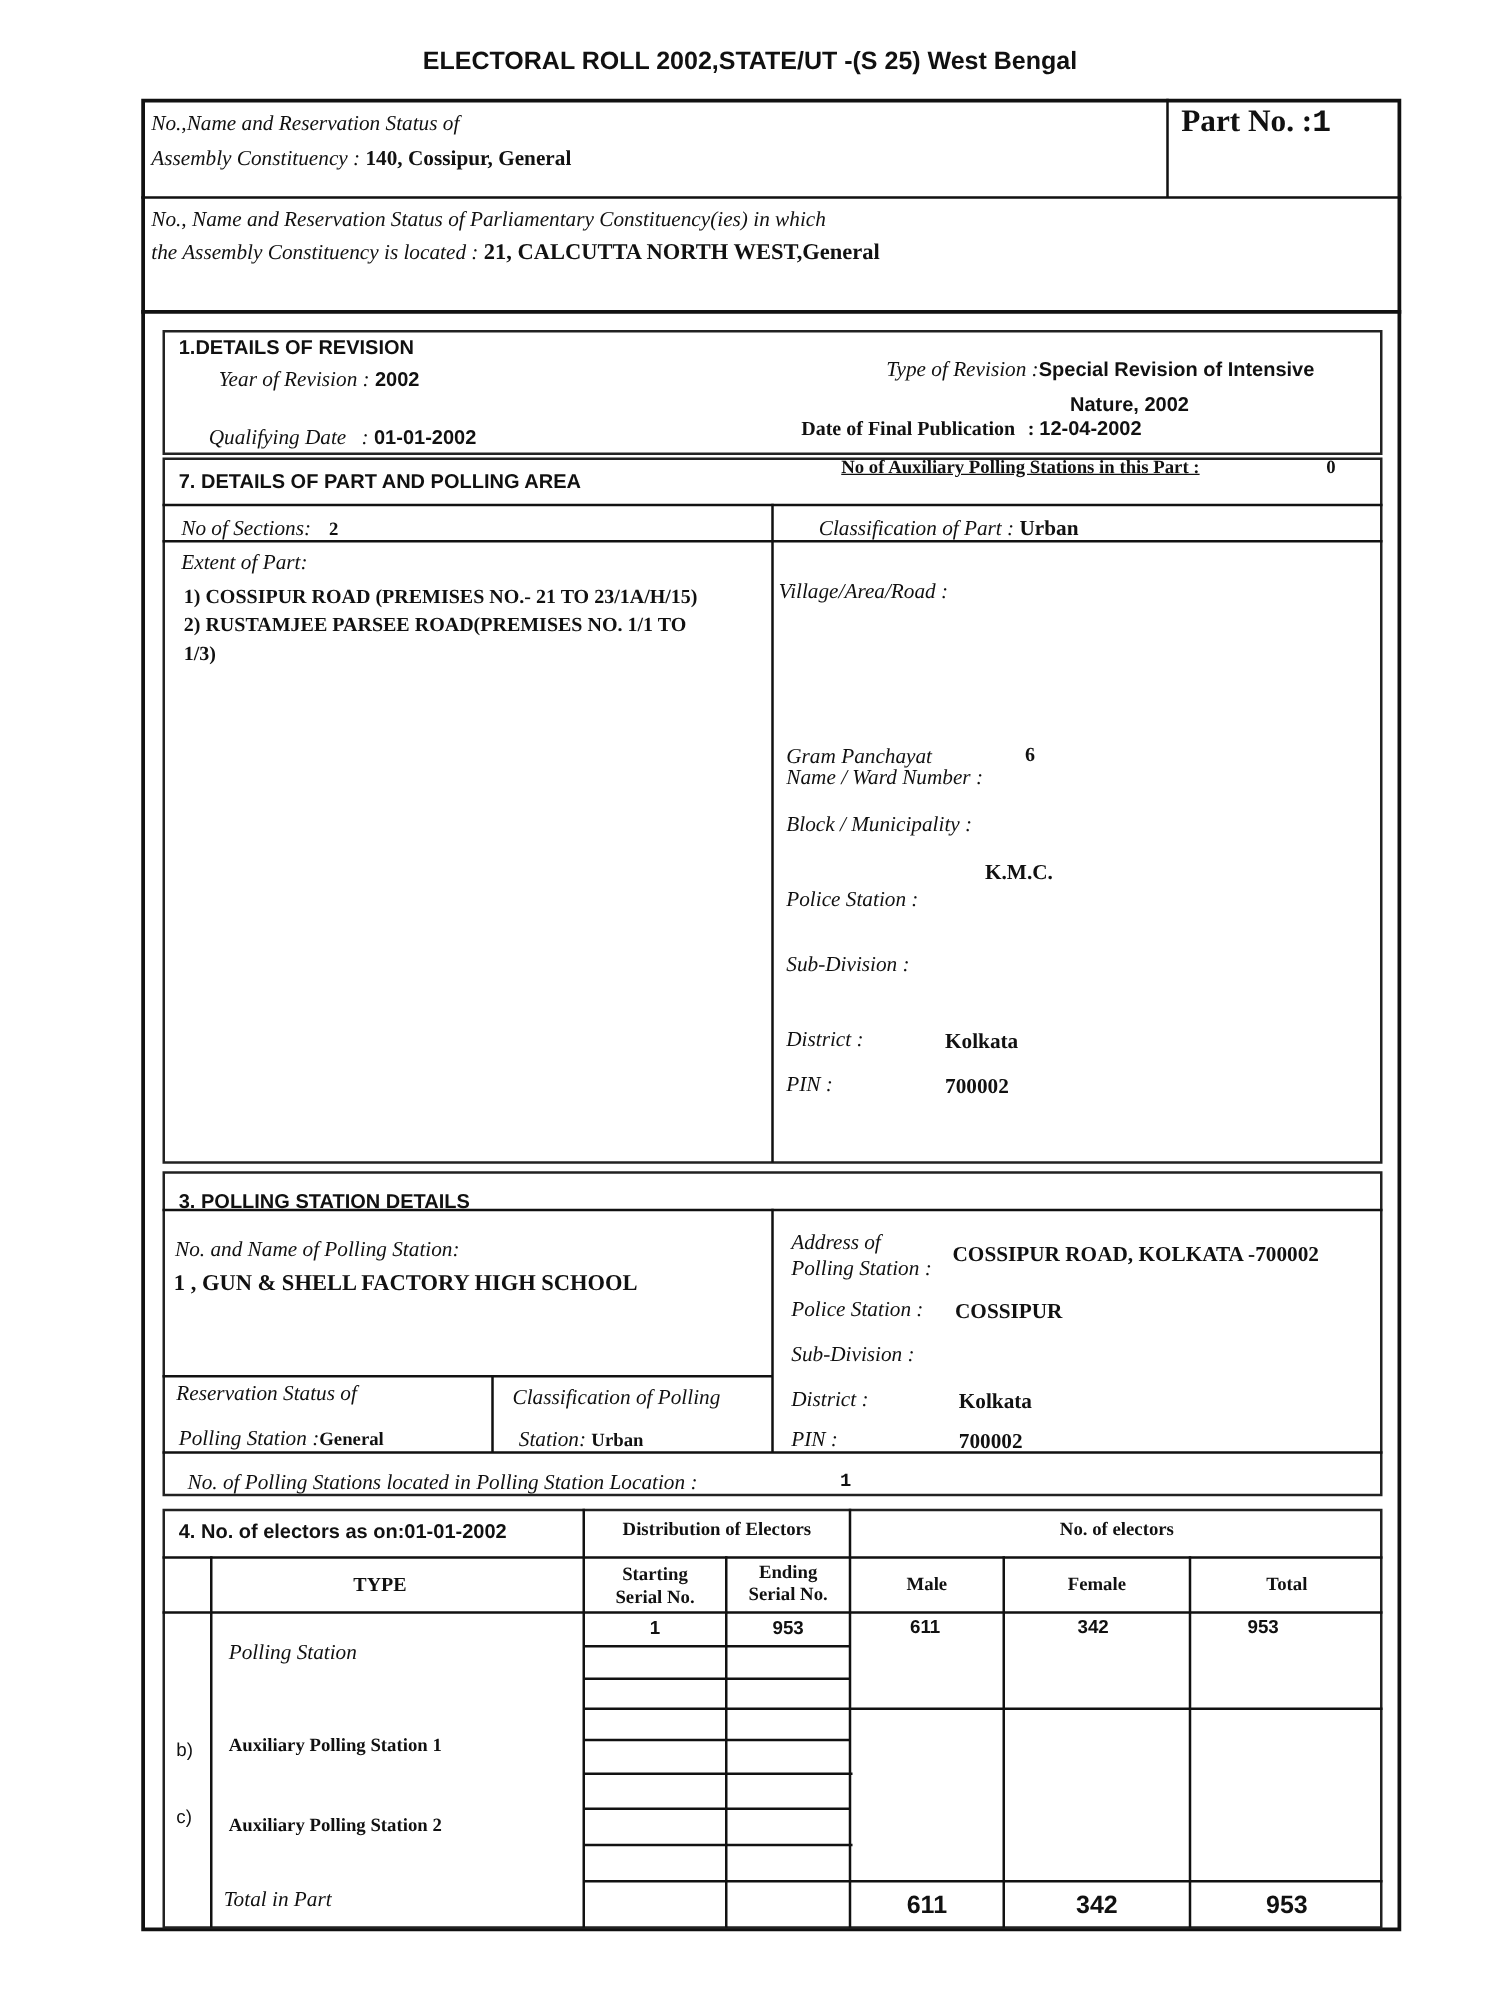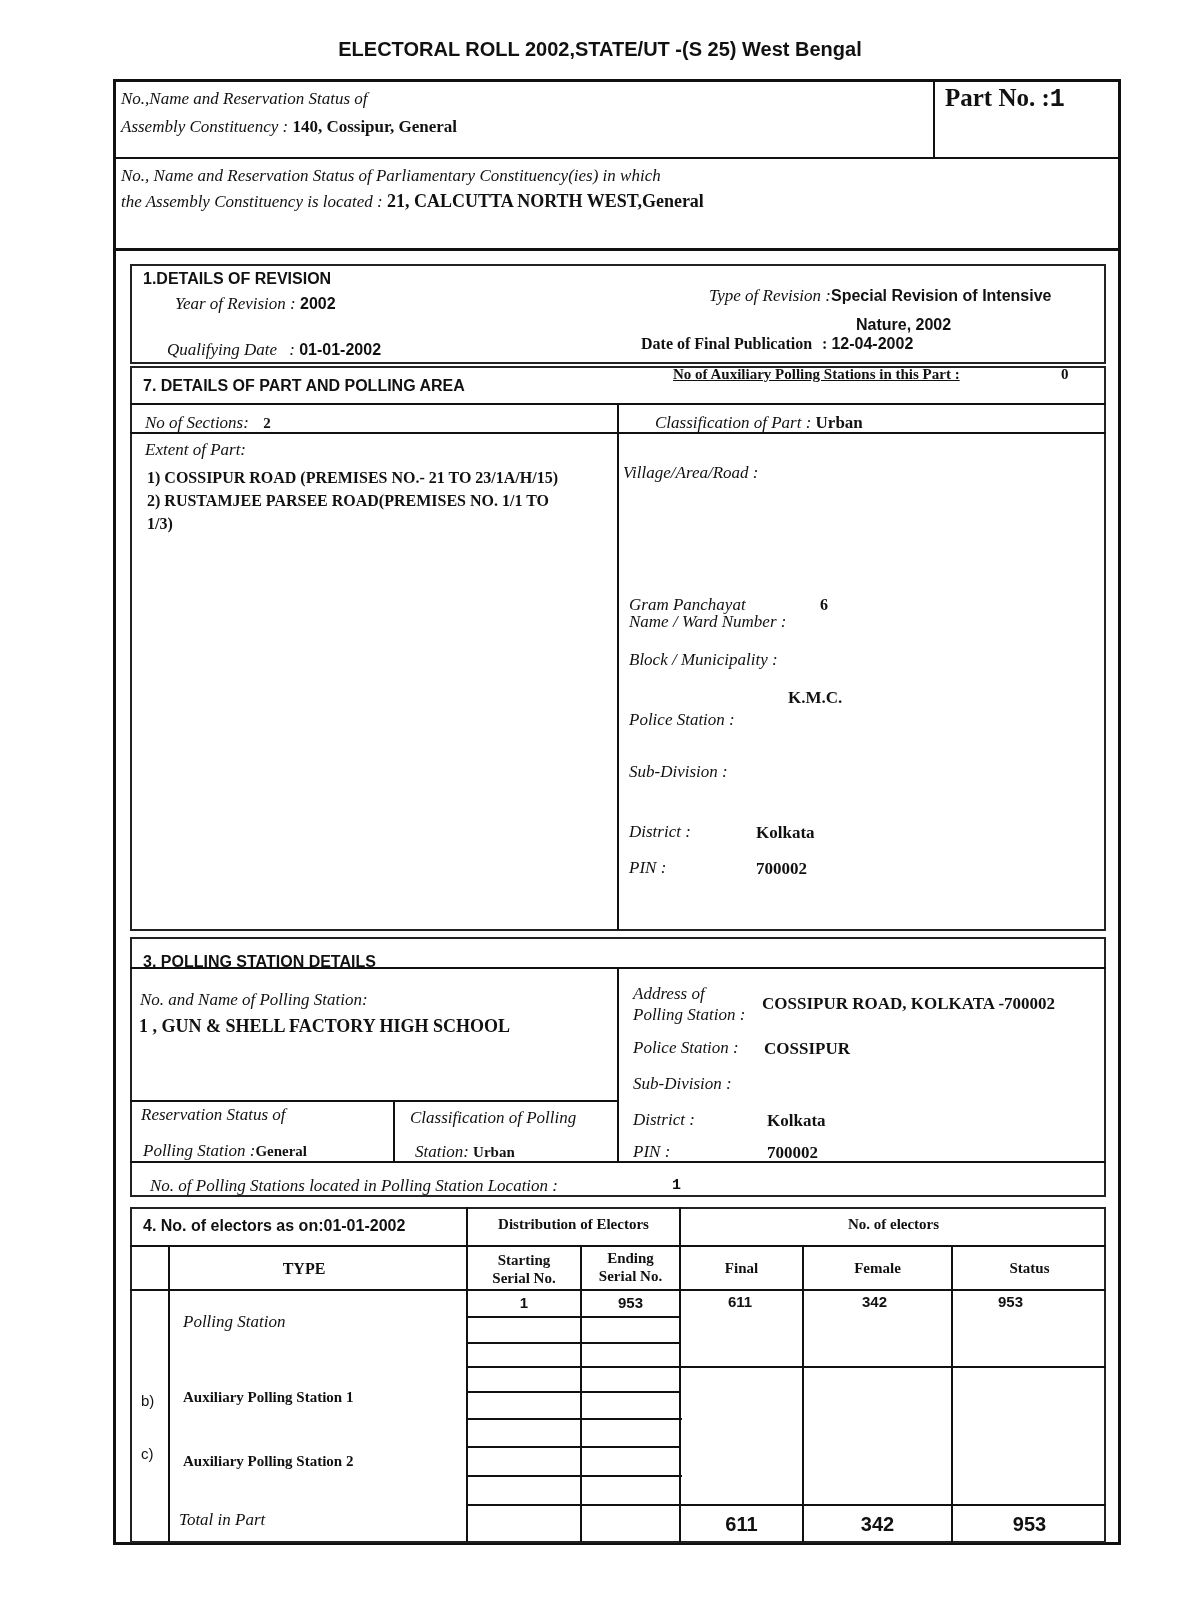--- a/index.html
+++ b/index.html
@@ -192,23 +192,23 @@
 
 <div class="lbl serif b f16 center" style="left:170px; top:1260px; width:268px;">TYPE</div>
 <div class="lbl serif b f15 center" style="left:468px; top:1251px; width:112px; line-height:18px;">
   <div>Starting</div>
   <div>Serial No.</div>
 </div>
 <div class="lbl serif b f15 center" style="left:582px; top:1249px; width:97px; line-height:18px;">
   <div>Ending</div>
   <div>Serial No.</div>
 </div>
-<div class="lbl serif b f15 center" style="left:681px; top:1260px; width:121px;">Final</div>
+<div class="lbl serif b f15 center" style="left:681px; top:1260px; width:121px;">Male</div>
 <div class="lbl serif b f15 center" style="left:804px; top:1260px; width:147px;">Female</div>
-<div class="lbl serif b f15 center" style="left:953px; top:1260px; width:153px;">Status</div>
+<div class="lbl serif b f15 center" style="left:953px; top:1260px; width:153px;">Total</div>
 
 <div class="lbl serif it f17" style="left:183px; top:1312px;">Polling Station</div>
 <div class="lbl sans b f15 center" style="left:468px; top:1294px; width:112px;">1</div>
 <div class="lbl sans b f15 center" style="left:582px; top:1294px; width:97px;">953</div>
 <div class="lbl sans b f15" style="left:728px; top:1293px;">611</div>
 <div class="lbl sans b f15" style="left:862px; top:1293px;">342</div>
 <div class="lbl sans b f15" style="left:998px; top:1293px;">953</div>
 
 <div class="lbl sans f15" style="left:141px; top:1392px;">b)</div>
 <div class="lbl serif b f15" style="left:183px; top:1389px;">Auxiliary Polling Station 1</div>

